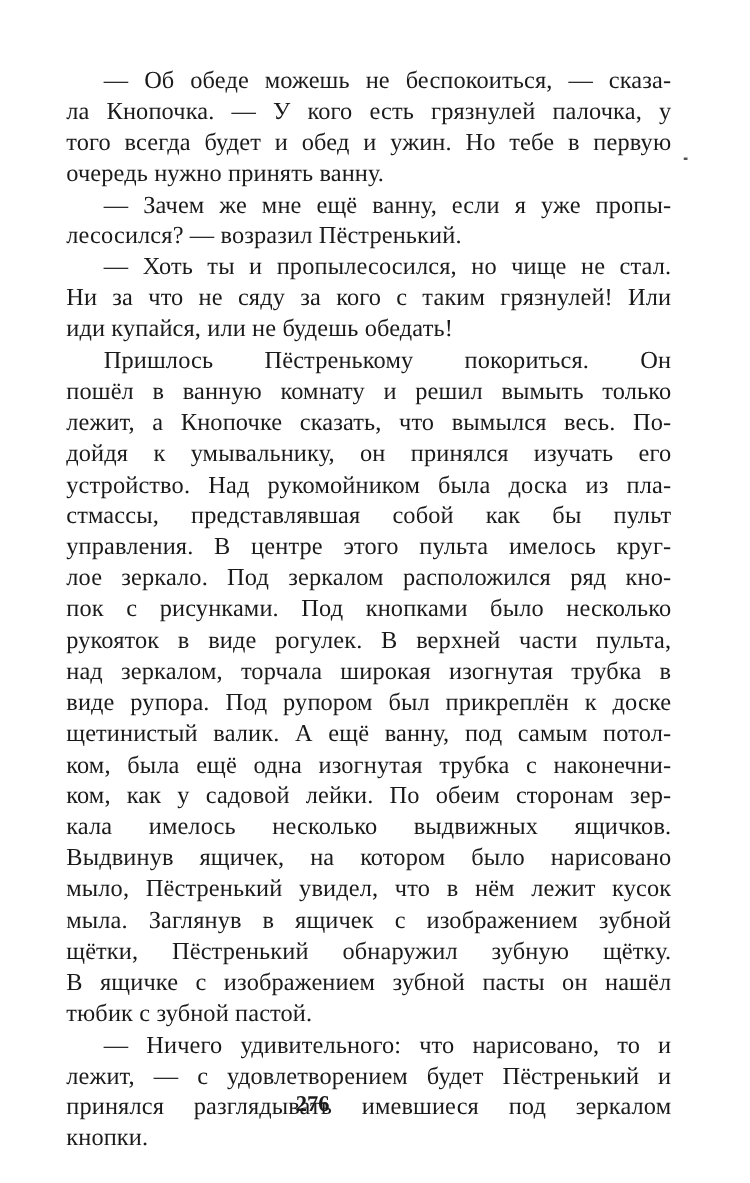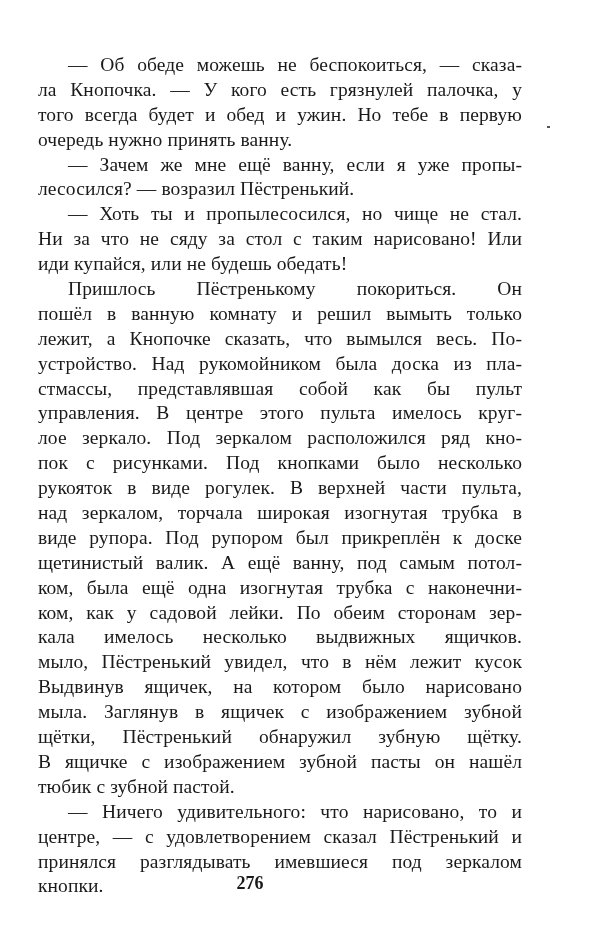--- a/index.html
+++ b/index.html
@@ -10,21 +10,21 @@
     body {
       width: 600px;
       height: 946px;
       position: relative;
       overflow: hidden;
       font-family: "Liberation Serif", "DejaVu Serif", serif;
       color: #1a1a1a;
     }
     .page {
       position: absolute;
-      left: 38px;
+      left: 53px;
       top: 53px;
       width: 484px;
       font-family: Liberation Serif, serif;
     }
     .line {
       display: block;
       height: 24.9px;
       line-height: 24.9px;
       font-size: 19.5px;
       white-space: nowrap;
@@ -68,51 +68,52 @@
     <span class="line last">очередь нужно принять ванну.</span>
   </div>
 
   <div>
     <span class="line indent">— Зачем же мне ещё ванну, если я уже пропы-</span>
     <span class="line last">лесосился? — возразил Пёстренький.</span>
   </div>
 
   <div>
     <span class="line indent">— Хоть ты и пропылесосился, но чище не стал.</span>
-    <span class="line">Ни за что не сяду за стол с таким нарисовано! Или</span>
+    <span class="line">Ни за что не сяду за кого с таким грязнулей! Или</span>
     <span class="line last">иди купайся, или не будешь обедать!</span>
   </div>
 
   <div>
     <span class="line indent">Пришлось Пёстренькому покориться. Он</span>
     <span class="line">пошёл в ванную комнату и решил вымыть только</span>
     <span class="line">лежит, а Кнопочке сказать, что вымылся весь. По-</span>
+    <span class="line">дойдя к умывальнику, он принялся изучать его</span>
     <span class="line">устройство. Над рукомойником была доска из пла-</span>
     <span class="line">стмассы, представлявшая собой как бы пульт</span>
     <span class="line">управления. В центре этого пульта имелось круг-</span>
     <span class="line">лое зеркало. Под зеркалом расположился ряд кно-</span>
     <span class="line">пок с рисунками. Под кнопками было несколько</span>
     <span class="line">рукояток в виде рогулек. В верхней части пульта,</span>
     <span class="line">над зеркалом, торчала широкая изогнутая трубка в</span>
     <span class="line">виде рупора. Под рупором был прикреплён к доске</span>
     <span class="line">щетинистый валик. А ещё ванну, под самым потол-</span>
     <span class="line">ком, была ещё одна изогнутая трубка с наконечни-</span>
     <span class="line">ком, как у садовой лейки. По обеим сторонам зер-</span>
     <span class="line">кала имелось несколько выдвижных ящичков.</span>
+    <span class="line">Выдвинув ящичек, на котором было нарисовано</span>
     <span class="line">мыло, Пёстренький увидел, что в нём лежит кусок</span>
-    <span class="line">Выдвинув ящичек, на котором было нарисовано</span>
     <span class="line">мыла. Заглянув в ящичек с изображением зубной</span>
     <span class="line">щётки, Пёстренький обнаружил зубную щётку.</span>
     <span class="line">В ящичке с изображением зубной пасты он нашёл</span>
     <span class="line last">тюбик с зубной пастой.</span>
   </div>
 
   <div>
     <span class="line indent">— Ничего удивительного: что нарисовано, то и</span>
-    <span class="line">центре, — с удовлетворением сказал Пёстренький и</span>
+    <span class="line">лежит, — с удовлетворением будет Пёстренький и</span>
     <span class="line">принялся разглядывать имевшиеся под зеркалом</span>
     <span class="line last">кнопки.</span>
   </div>
 </div>
 
 <div class="stray-mark"></div>
 
 <div class="page-number">276</div>
 
 </body></html>

